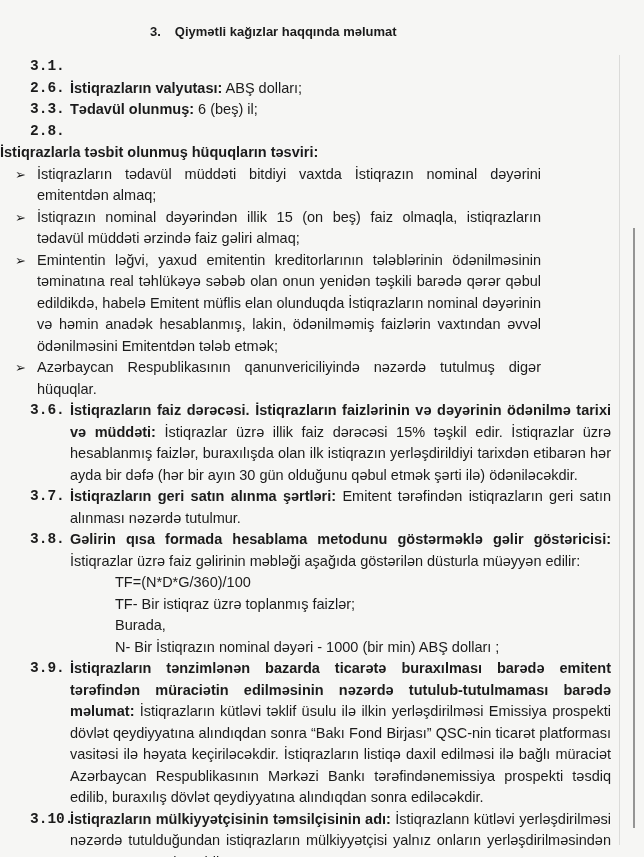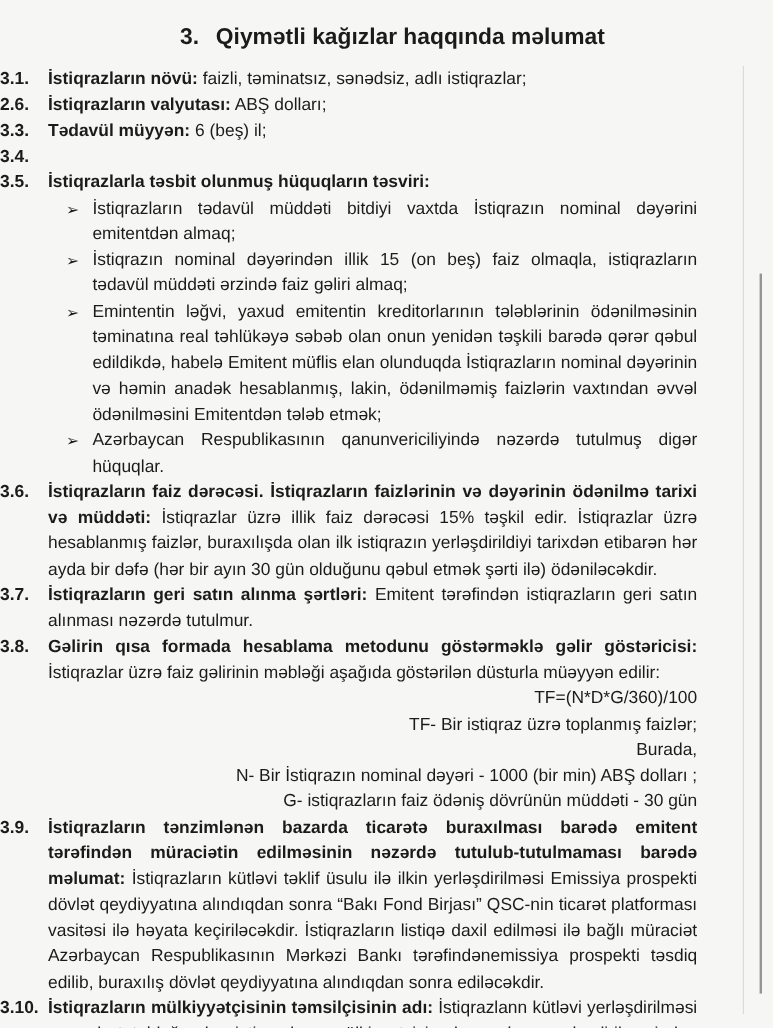--- a/index.html
+++ b/index.html
@@ -9,48 +9,50 @@
     background:#f6f6f4;
     color:#1b1b1b;
     font-family:"Liberation Sans","DejaVu Sans",sans-serif;
     font-size:14.5px;
     line-height:21.5px;
     overflow:hidden;
   }
   .title{
     padding:23px 4px 15px 150px;
     font-weight:bold;
-    font-size:19px;
+    font-size:13px;
     line-height:18px;
   }
   .title .tnum{margin-right:14px;}
   .row{display:flex;}
   .num{
     flex:none;
     width:40px;
+    margin-left:30px;
     font-weight:bold;
+    font-family:Liberation Mono, monospace;
   }
   .body{
     flex:none;
     width:541px;
     text-align:justify;
   }
   .para{margin:0;}
   .b{font-weight:bold;}
   .bullet{display:flex;}
   .arrow{
     flex:none;
     width:22px;
     padding-left:15px;
     font-size:13px;
   }
   .btext{flex:1;text-align:justify;}
   .fline{
-    margin-left:22px;
-    text-align:right;
+    margin-left:45px;
+    text-align:left;
   }
   .scanline{
     position:absolute;
     top:55px;left:619px;
     width:1px;height:790px;
     background:rgba(40,40,40,0.13);
   }
   .scanline2{
     position:absolute;
     top:228px;left:633px;
@@ -61,45 +63,41 @@
 </head>
 <body>
 
 <div class="doc">
   <div class="title">
     <span class="tnum">3.</span><span>Qiymətli kağızlar haqqında məlumat</span>
   </div>
   <div id="list">
   <div class="row">
     <div class="num">3.1.</div>
-    <div class="body">
-      <p class="para"><span class="b">İstiqrazların növü:</span><span> faizli, təminatsız, sənədsiz, adlı istiqrazlar;</span></p>
-    </div>
   </div>
 
   <div class="row">
     <div class="num">2.6.</div>
     <div class="body">
       <p class="para"><span class="b">İstiqrazların valyutası:</span><span> ABŞ dolları;</span></p>
     </div>
   </div>
 
   <div class="row">
     <div class="num">3.3.</div>
     <div class="body">
-      <p class="para"><span class="b">Tədavül müyyən:</span><span> 6 (beş) il;</span></p>
+      <p class="para"><span class="b">Tədavül olunmuş:</span><span> 6 (beş) il;</span></p>
     </div>
   </div>
 
   <div class="row">
-    <div class="num">3.4.</div>
+    <div class="num">2.8.</div>
   </div>
 
   <div class="row">
-    <div class="num">3.5.</div>
     <div class="body">
       <p class="para"><span class="b">İstiqrazlarla təsbit olunmuş hüquqların təsviri:</span></p>
     <div class="bullet">
             <span class="arrow">➢</span>
             <span class="btext">İstiqrazların tədavül müddəti bitdiyi vaxtda İstiqrazın nominal dəyərini emitentdən almaq;</span>
           </div>
           <div class="bullet">
             <span class="arrow">➢</span>
             <span class="btext">İstiqrazın nominal dəyərindən illik 15 (on beş) faiz olmaqla, istiqrazların tədavül müddəti ərzində faiz gəliri almaq;</span>
           </div>
@@ -129,21 +127,20 @@
   </div>
 
   <div class="row">
     <div class="num">3.8.</div>
     <div class="body">
       <p class="para"><span class="b">Gəlirin qısa formada hesablama metodunu göstərməklə gəlir göstəricisi:</span><span> İstiqrazlar üzrə faiz gəlirinin məbləği aşağıda göstərilən düsturla müəyyən edilir:</span></p>
     <div class="fline">TF=(N*D*G/360)/100</div>
           <div class="fline">TF- Bir istiqraz üzrə toplanmış faizlər;</div>
           <div class="fline">Burada,</div>
           <div class="fline">N- Bir İstiqrazın nominal dəyəri - 1000 (bir min) ABŞ dolları ;</div>
-          <div class="fline">G- istiqrazların faiz ödəniş dövrünün müddəti - 30 gün</div>
         </div>
   </div>
 
   <div class="row">
     <div class="num">3.9.</div>
     <div class="body">
       <p class="para"><span class="b">İstiqrazların tənzimlənən bazarda ticarətə buraxılması barədə emitent tərəfindən müraciətin edilməsinin nəzərdə tutulub-tutulmaması barədə məlumat:</span><span> İstiqrazların kütləvi təklif üsulu ilə ilkin yerləşdirilməsi Emissiya prospekti dövlət qeydiyyatına alındıqdan sonra “Bakı Fond Birjası” QSC-nin ticarət platforması vasitəsi ilə həyata keçiriləcəkdir. İstiqrazların listiqə daxil edilməsi ilə bağlı müraciət Azərbaycan Respublikasının Mərkəzi Bankı tərəfindənemissiya prospekti təsdiq edilib, buraxılış dövlət qeydiyyatına alındıqdan sonra ediləcəkdir.</span></p>
     </div>
   </div>
 

